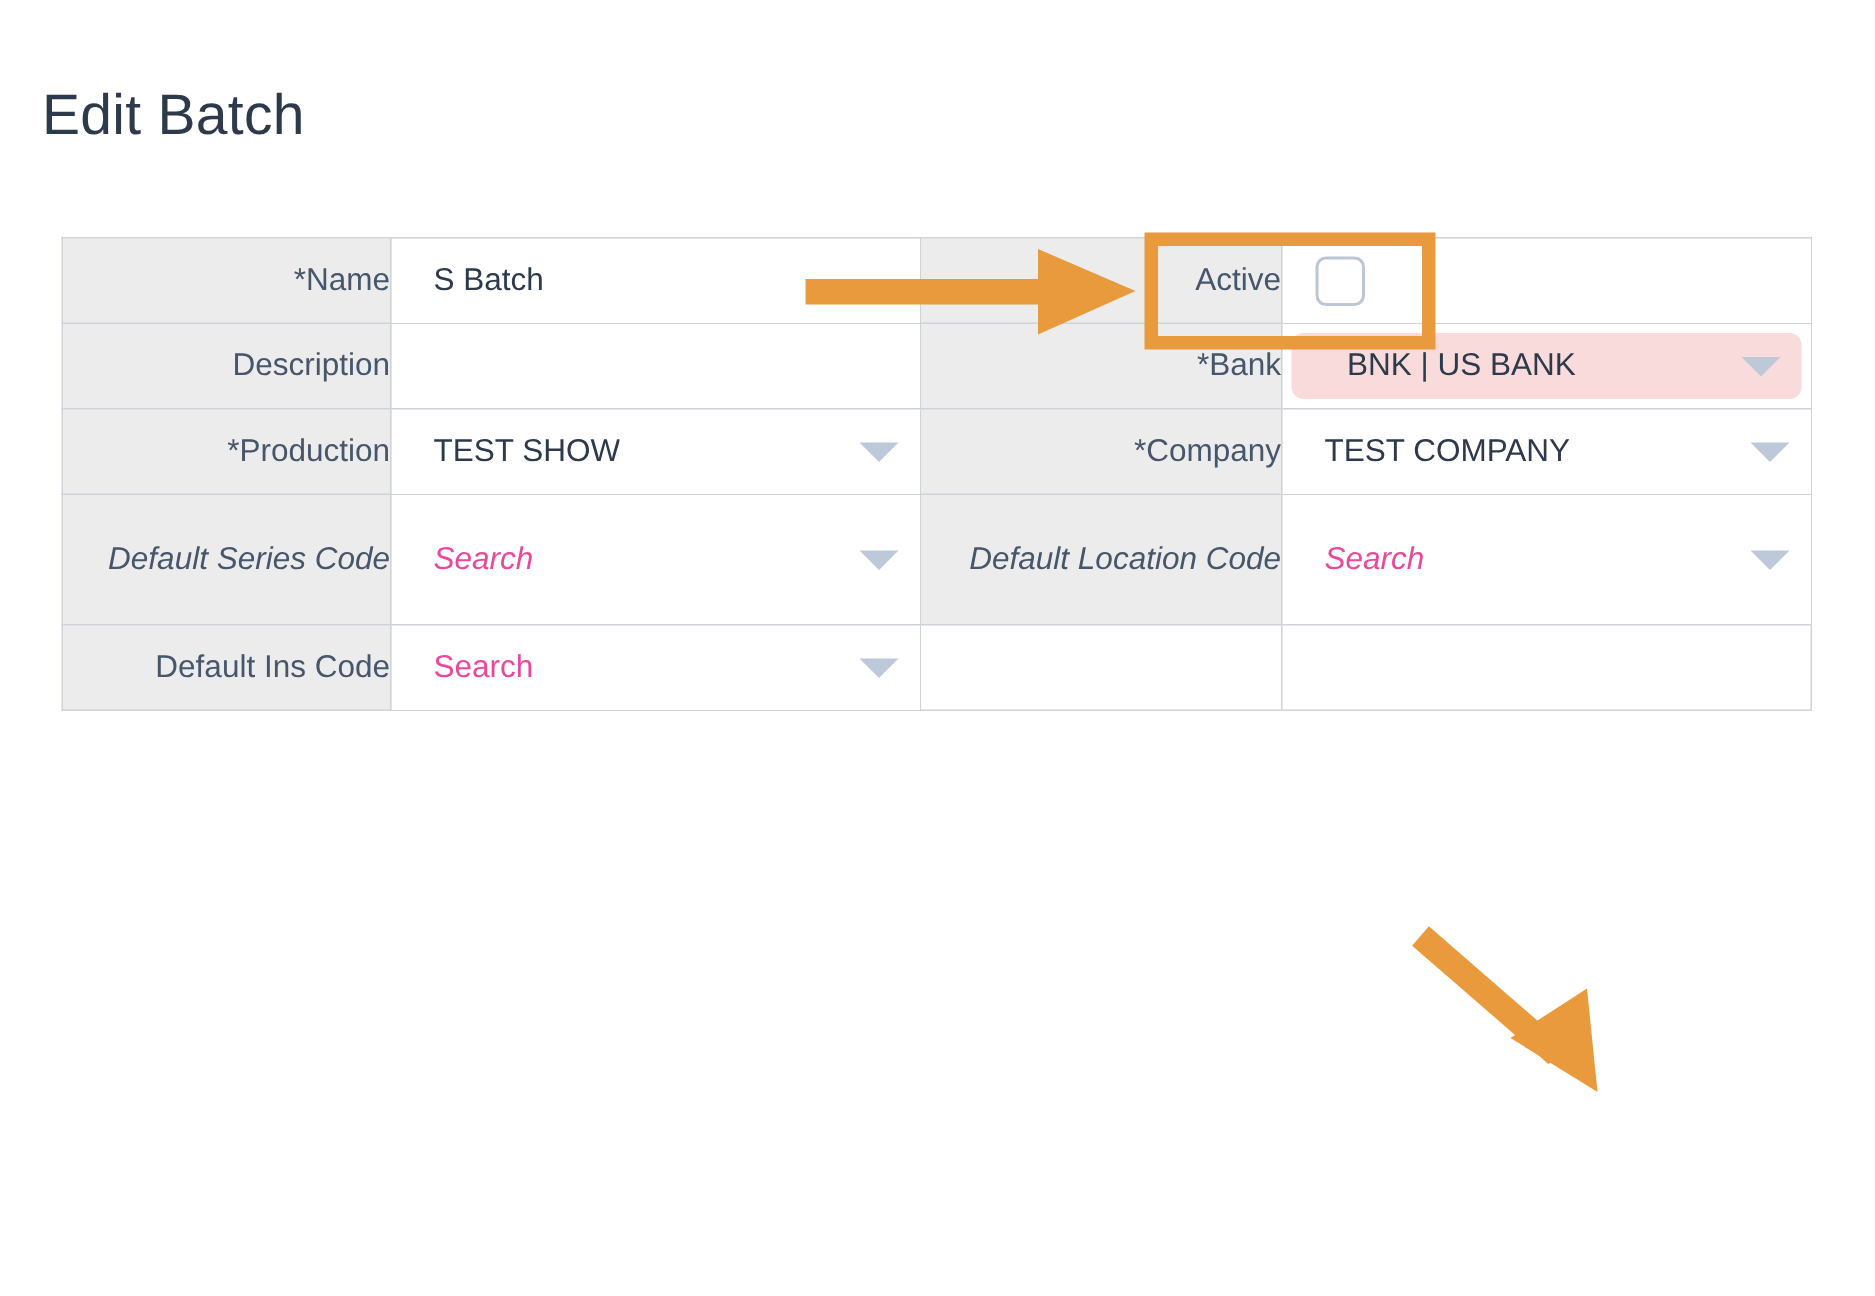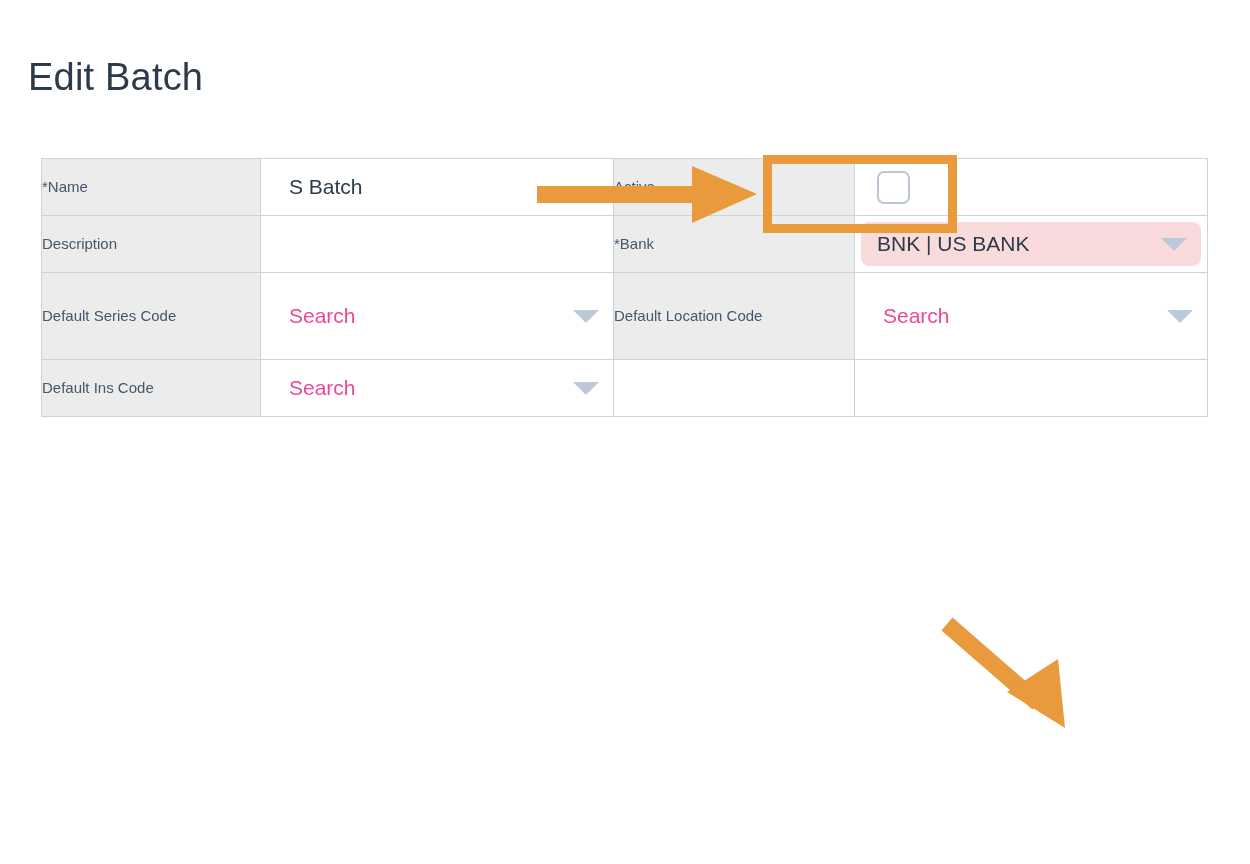--- a/index.html
+++ b/index.html
@@ -37,21 +37,22 @@
     border-collapse: collapse;
     table-layout: fixed;
   }
   #form-table td {
     border: 1px solid #cfd2d6;
     padding: 0;
     vertical-align: middle;
   }
   td.label-cell {
     background: #ececec;
-    font-size: 15px;
+    text-align: right;
+    font-size: 21px;
     color: #46566b;
     padding: 10px 10px 10px 12px;
     line-height: 1.22;
     height: 56px;
     box-sizing: border-box;
   }
   td.value-cell {
     background: #ffffff;
     padding: 0;
     position: relative;
@@ -96,42 +97,42 @@
   .field-error {
     position: absolute;
     left: 6px;
     right: 6px;
     top: 6px;
     bottom: 6px;
     background: #fadbdb;
     border-radius: 8px;
   }
   .field-error .val-inner {
-    padding: 0 14px 0 16px;
+    padding: 0 14px 0 37px;
   }
 
   
   .checkbox-wrap {
     display: flex;
     align-items: center;
     padding-left: 22px;
     height: 100%;
     box-sizing: border-box;
   }
   .checkbox {
     width: 33px;
     height: 33px;
     border: 2px solid #bcc7d6;
     border-radius: 7px;
     background: #ffffff;
     box-sizing: border-box;
   }
 
   
-  td.tall { height: 86px; }
+  td.tall { height: 86px; font-style: italic; }
 
   
   .annotation-layer {
     position: absolute;
     left: 0; top: 0;
     width: 1250px;
     height: 864px;
     pointer-events: none;
   }
   #highlight-box {
@@ -187,20 +188,36 @@
       <td class="value-cell">
         <div class="field-error">
           <div class="val-inner">
             <span class="val-text">BNK | US BANK</span>
             <span class="caret"></span>
           </div>
         </div>
       </td>
     </tr>
 
+    <tr>
+      <td class="label-cell">*Production</td>
+      <td class="value-cell">
+        <div class="val-inner">
+          <span class="val-text">TEST SHOW</span>
+          <span class="caret"></span>
+        </div>
+      </td>
+      <td class="label-cell">*Company</td>
+      <td class="value-cell">
+        <div class="val-inner">
+          <span class="val-text">TEST COMPANY</span>
+          <span class="caret"></span>
+        </div>
+      </td>
+    </tr>
 
     <tr>
       <td class="label-cell tall">Default Series Code</td>
       <td class="value-cell tall">
         <div class="val-inner">
           <span class="val-text placeholder">Search</span>
           <span class="caret"></span>
         </div>
       </td>
       <td class="label-cell tall">Default Location Code</td>

